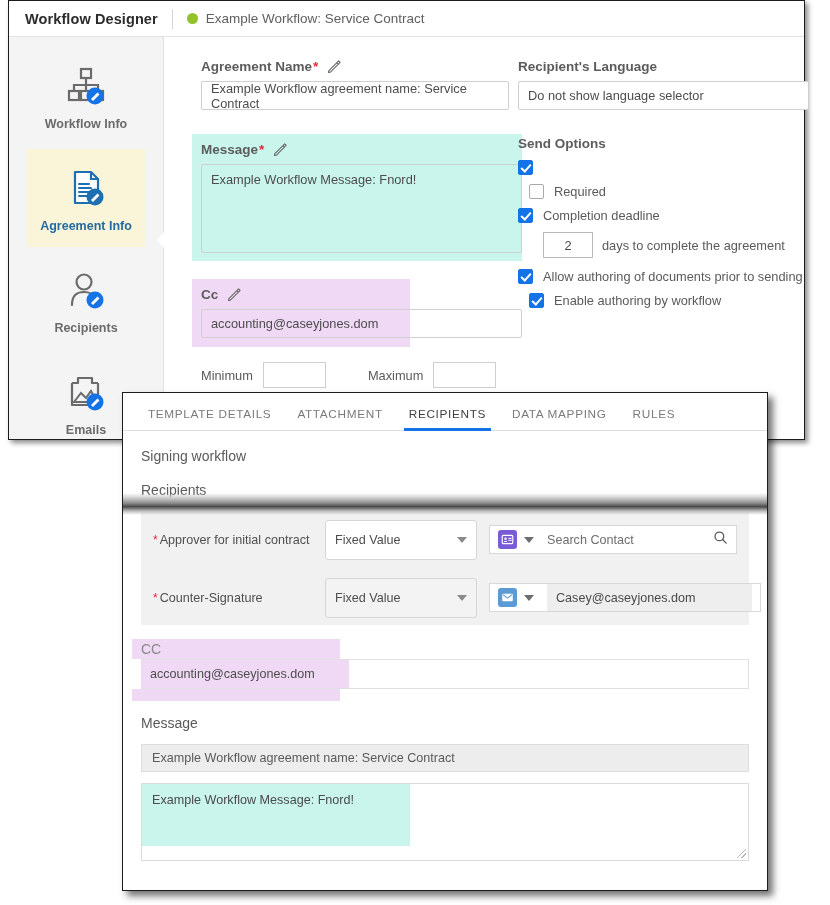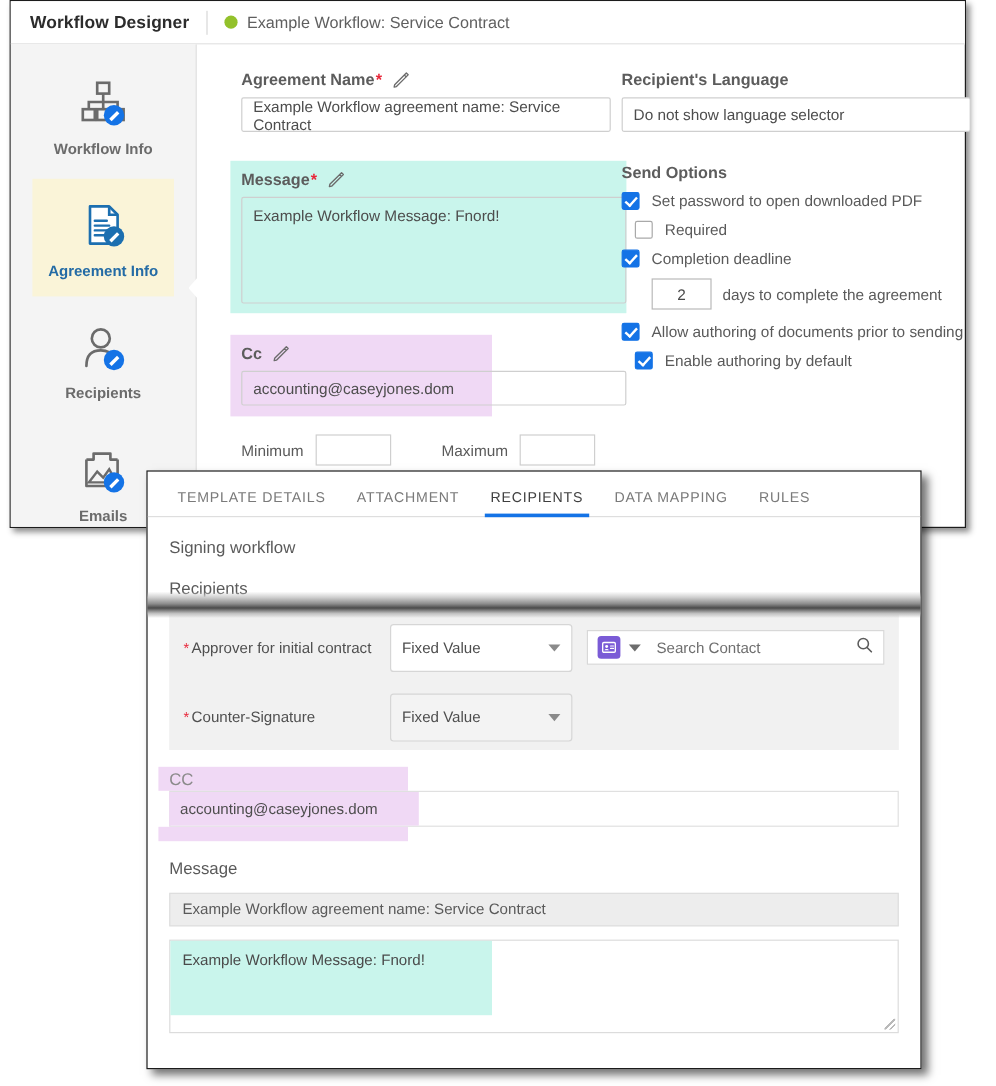--- a/index.html
+++ b/index.html
@@ -619,21 +619,20 @@
 
         <div class="field-label">Recipient's Language</div>
         <div class="txtinput">Do not show language selector</div>
 
         <div style="height:26px;"></div>
 
         <div class="section-head">Send Options</div>
 
         <div class="cbrow">
           <span class="cbox checked"></span>
-          <span>Set password to open downloaded PDF</span>
         </div>
 
         <div class="cbrow indent">
           <span class="cbox"></span>
           <span>Required</span>
         </div>
 
         <div class="cbrow">
           <span class="cbox checked"></span>
           <span>Completion deadline</span>
@@ -644,21 +643,21 @@
           <span>days to complete the agreement</span>
         </div>
 
         <div class="cbrow">
           <span class="cbox checked"></span>
           <span>Allow authoring of documents prior to sending</span>
         </div>
 
         <div class="cbrow indent">
           <span class="cbox checked"></span>
-          <span>Enable authoring by default</span>
+          <span>Enable authoring by workflow</span>
         </div>
       </div>
 
     </div>
   </div>
 </div>
 
 <div id="overlay-panel">
 
   <div id="tabbar">
@@ -710,20 +709,30 @@
 
       <div class="rec-row">
         <span class="rec-label">
           <span class="star">*</span>
           <span>Counter-Signature</span>
         </span>
         <span class="select-box grey">
           <span>Fixed Value</span>
           <span class="caret"></span>
         </span>
+        <span class="rec-right">
+          <span class="badge-icon blue">
+            <svg width="13" height="13" viewBox="0 0 16 16">
+              <rect x="1.5" y="3.5" width="13" height="9" rx="1.2" fill="#fff"></rect>
+              <path d="M2.4 4.4 L8 8.8 L13.6 4.4" fill="none" stroke="#5b9bd5" stroke-width="1.3"></path>
+            </svg>
+          </span>
+          <span class="small-caret"></span>
+          <span class="contact-text filled">Casey@caseyjones.dom</span>
+        </span>
       </div>
     </div>
 
     <div class="cc-strip">
       <div class="cc-label">CC</div>
       <div class="cc-field">
         <span class="cc-hl">accounting@caseyjones.dom</span>
       </div>
       <div class="cc-tail"></div>
     </div>

